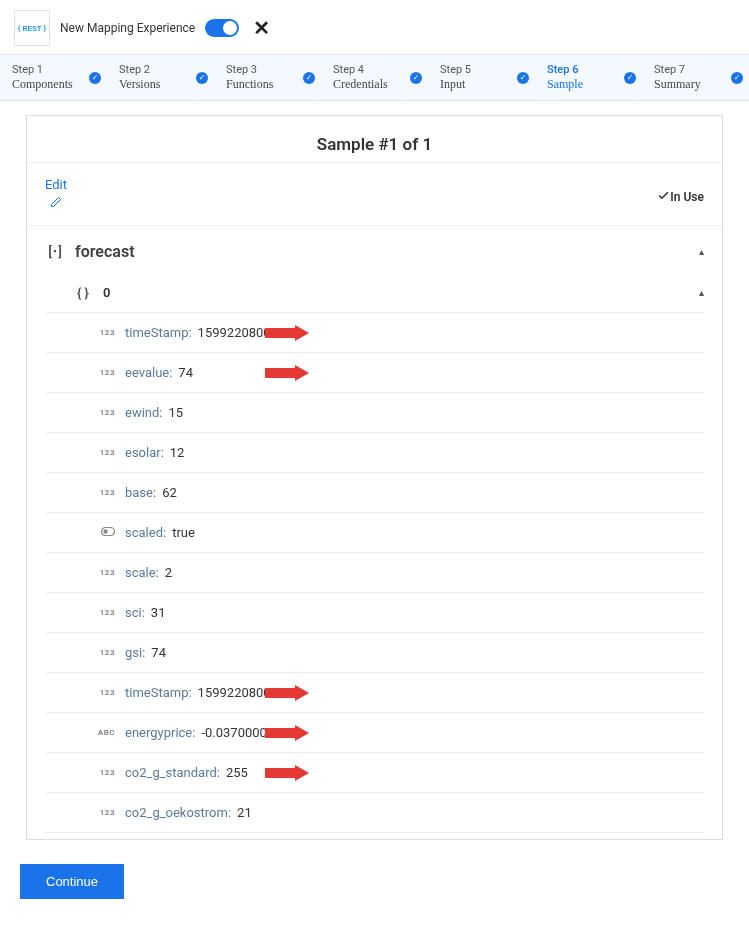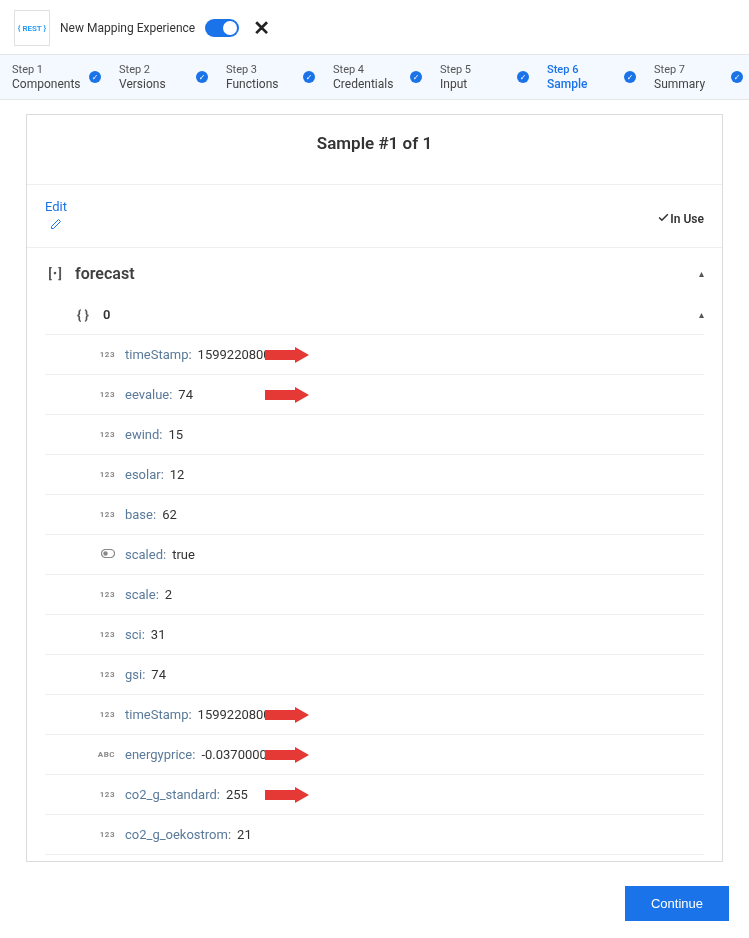--- a/index.html
+++ b/index.html
@@ -12,29 +12,29 @@
   .header-sub { font-size: 11px; color: #777; margin-top: 2px; }
   .header-right { display: flex; align-items: center; gap: 10px; }
   .nme-label { font-size: 12px; color: #333; }
   .toggle { width: 34px; height: 18px; background: #1a73e8; border-radius: 9px; position: relative; cursor: pointer; }
   .toggle::after { content: ""; position: absolute; right: 2px; top: 2px; width: 14px; height: 14px; background: #fff; border-radius: 50%; }
   .close-x { font-size: 20px; font-weight: 700; cursor: pointer; color: #222; padding: 0 4px; }
   
   .steps { display: flex; border-bottom: 1px solid #e6e6e6; background: #7f1d1d; }
   .step { flex: 1; padding: 8px 10px 8px 12px; position: relative; background: #f4f9ff; }
   .step-num { font-size: 11px; color: #555; }
-  .step-name { font-size: 12px; color: #444; margin-top: 1px; }
+  .step-name { font-size: 12px; color: #444; margin-top: 1px; font-family: Liberation Serif, serif; }
   .step.active .step-num, .step.active .step-name { color: #1a73e8; font-weight: 500; }
   .step-check { position: absolute; right: 6px; top: 50%; transform: translateY(-50%); width: 12px; height: 12px; background: #1a73e8; border-radius: 50%; display: flex; align-items: center; justify-content: center; color: #fff; font-size: 8px; }
   .step::after { content: ""; position: absolute; right: -8px; top: 0; width: 0; height: 0; border-top: 20px solid transparent; border-bottom: 20px solid transparent; border-left: 8px solid #f4f9ff; z-index: 1; }
   .step:last-child::after { display: none; }
   
   .main { padding: 14px 26px 10px 26px; }
   .card { border: 1px solid #dcdcdc; }
-  .sample-title { text-align: center; padding: 18px 0 31px 0; font-size: 17px; font-weight: 600; color: #333; border-bottom: 1px solid #eee; }
+  .sample-title { text-align: center; padding: 18px 0 8px 0; font-size: 17px; font-weight: 600; color: #333; border-bottom: 1px solid #eee; }
   
   .card-toolbar { display: flex; justify-content: space-between; align-items: center; padding: 14px 18px; border-bottom: 1px solid #eee; }
   .edit-link { color: #1a73e8; font-size: 13px; cursor: pointer; display: flex; align-items: center; gap: 4px; flex-direction: column; }
   .inuse { display: flex; align-items: center; font-size: 12px; font-weight: 600; color: #333; margin-top: 6px; }
   
   .tree { padding: 0 18px 6px 18px; }
   .row { display: flex; align-items: center; padding: 12px 0; border-bottom: 1px solid #eee; position: relative; }
   .row.nob { border-bottom: none; }
   .type-badge { font-size: 8px; font-weight: 700; color: #888; width: 20px; text-align: right; margin-right: 10px; letter-spacing: 0.5px; }
   .type-icon { width: 20px; text-align: center; margin-right: 10px; color: #555; font-size: 13px; font-weight: 700; }
@@ -43,21 +43,21 @@
   .caret { margin-left: auto; color: #555; font-size: 10px; }
   .indent-1 { padding-left: 10px; }
   .indent-2 { padding-left: 28px; }
   .indent-3 { padding-left: 50px; }
   .forecast-row { padding: 16px 0 12px 0; }
   .forecast-label { font-weight: 600; font-size: 16px; color: #404040; }
   
   .arrow { position: absolute; display: flex; align-items: center; }
   .arrow svg { display: block; }
   
-  .footer { display: flex; justify-content: flex-end; padding: 14px 20px 18px 20px; }
+  .footer { display: flex; padding: 14px 20px 18px 20px; }
   .continue-btn { background: #1a73e8; color: #fff; border: none; padding: 10px 26px; font-size: 13px; cursor: pointer; }
 </style>
 </head>
 <body>
 
 <div class="header">
   <div class="header-icon">{ REST }</div>
   <div class="header-right">
     <span class="nme-label">New Mapping Experience</span>
     <div class="toggle"></div>

